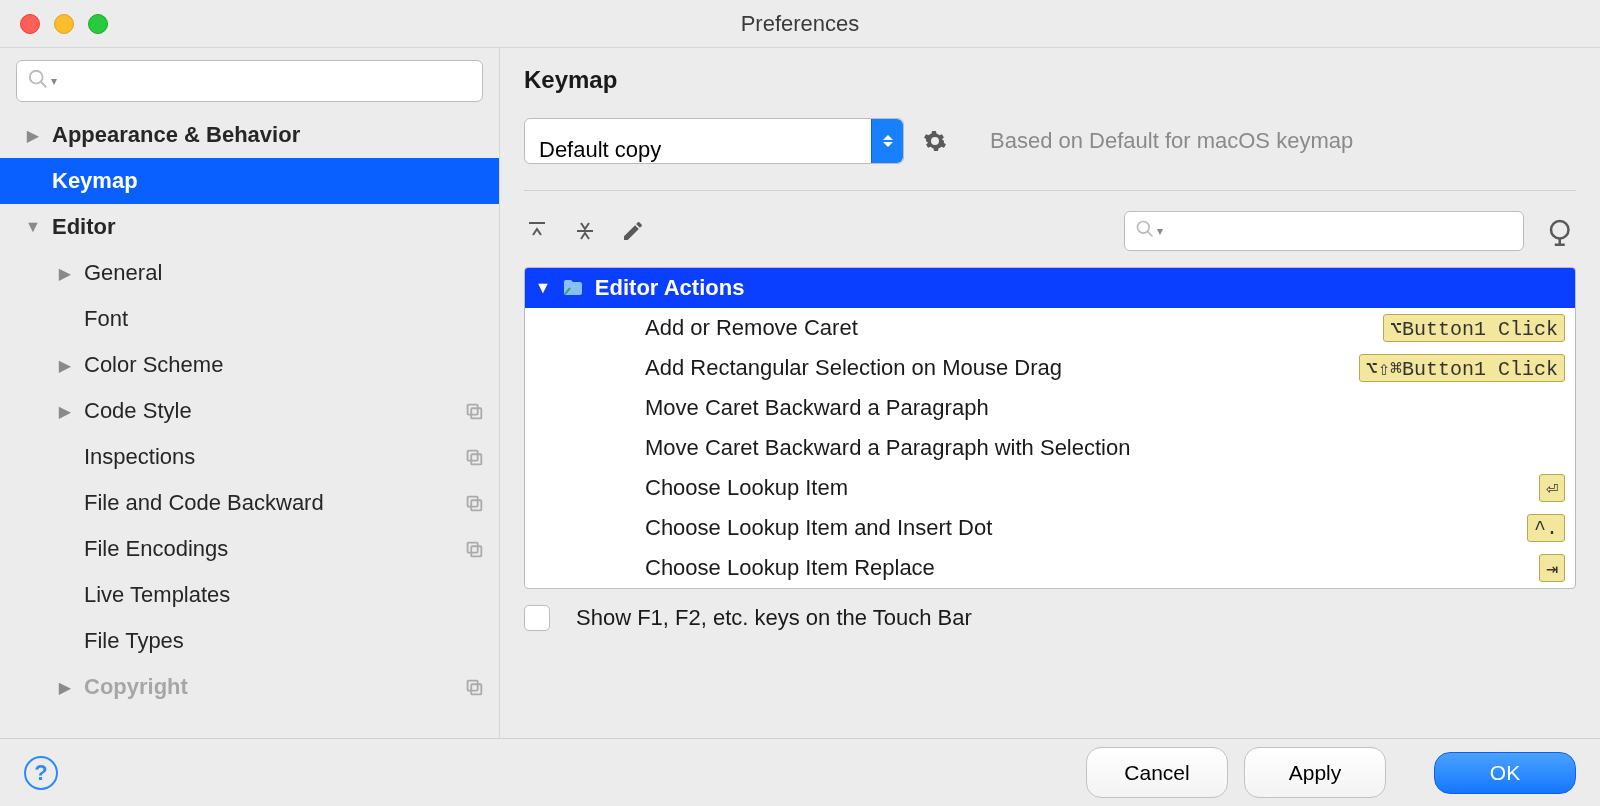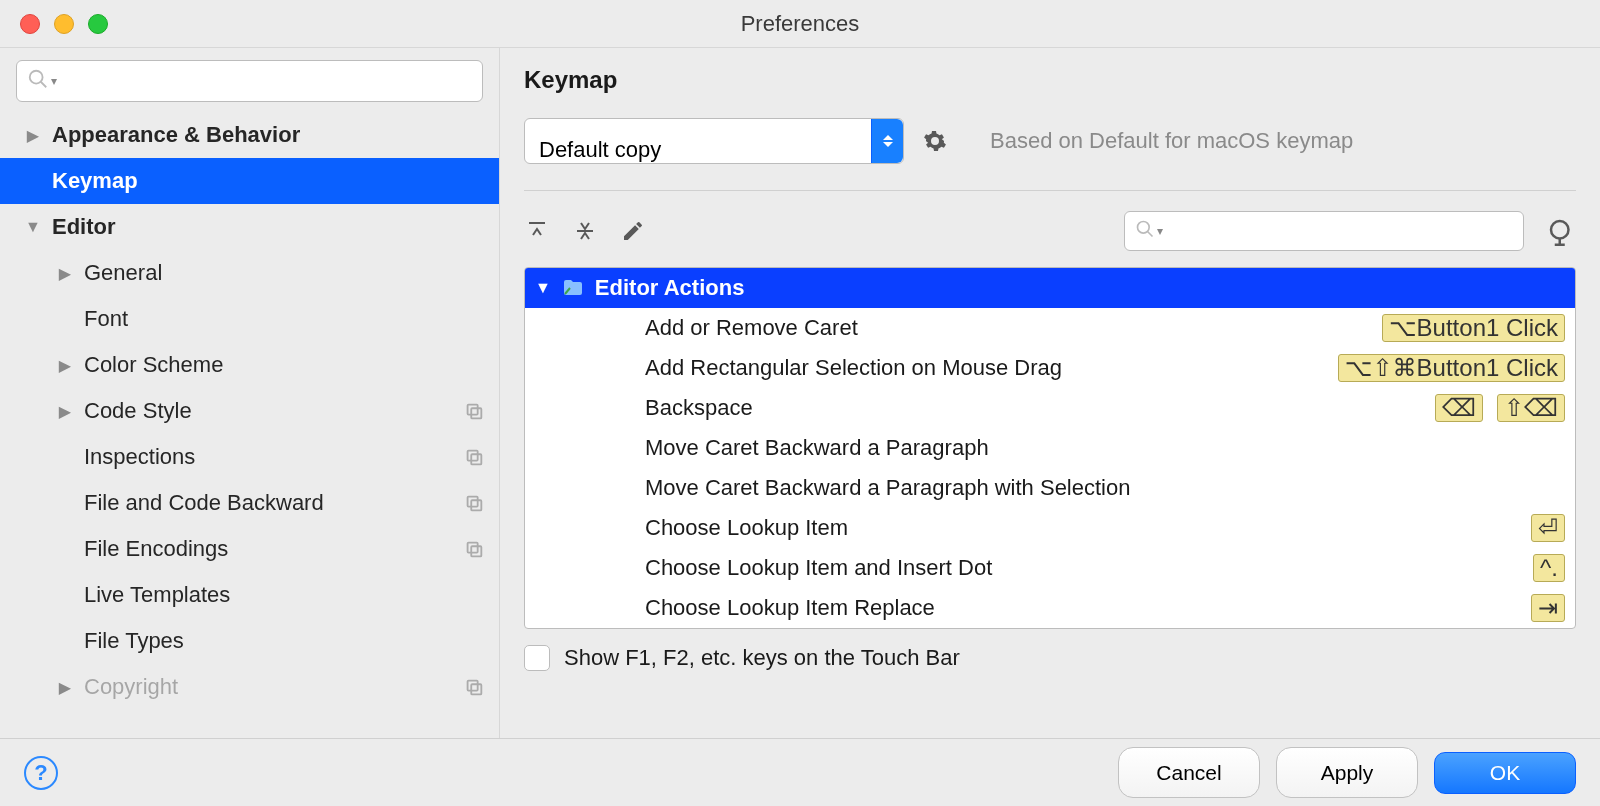--- a/index.html
+++ b/index.html
@@ -179,29 +179,30 @@
 }
 .action-row .sc {
   margin-left: auto;
   display: flex; gap: 14px;
 }
 .sc span {
   background: #f3e79e;
   border: 1px solid #b7aa56;
   border-radius: 3px;
   padding: 0 6px;
-  font-size: 24px;
+  font-size: 20px;
   color: #333;
   display:inline-flex;align-items:center;
   height: 28px;
+  font-family: Liberation Mono, monospace;
 }
 .check-row {
   display: flex; align-items: center;
   padding: 16px 24px;
-  gap: 14px;
+  gap: 26px;
   font-size: 22px;
   color: #1a1a1a;
 }
 .chk {
   width: 26px; height: 26px;
   background: #fff;
   border: 1px solid #bcbcbc;
   border-radius: 5px;
 }
 
@@ -228,24 +229,25 @@
   background: linear-gradient(#fff,#f3f3f3);
   border: 1px solid #c2c2c2;
   border-radius: 15px;
   font-size: 21px;
   padding: 0 20px;
 }
 .btn-prim {
   min-width: 142px; height: 42px;
   background: linear-gradient(#4aa2ff,#1577ff);
   border: 1px solid #0a60ff;
-  border-radius: 11px;
+  border-radius: 16px;
   color: #fff;
   font-size: 21px;
   padding: 0 20px;
+  margin-left: 32px;
 }
 </style>
 </head>
 <body>
 
 <div class="titlebar">
   <div class="traffic-lights">
     <div class="tl red"></div>
     <div class="tl yellow"></div>
     <div class="tl green"></div>
@@ -326,21 +328,21 @@
         <div class="tree-item child">
           <span class="arrow"></span>
           <span class="lbl">Live Templates</span>
         </div>
         <div class="tree-item child">
           <span class="arrow"></span>
           <span class="lbl">File Types</span>
         </div>
         <div class="tree-item child">
           <span class="arrow">▶</span>
-          <span class="lbl" style="opacity: 0.35;">Copyright</span>
+          <span class="lbl" style="opacity: 0.35; font-weight: bold;">Copyright</span>
           <span class="badge-ico"><svg viewBox="0 0 24 24" fill="none" stroke="#777" stroke-width="2">
               <rect x="5" y="5" width="11" height="11" rx="1"></rect>
               <rect x="9" y="9" width="11" height="11" rx="1"></rect>
             </svg></span>
         </div>
       </div>
   </div>
 
   <div class="panel">
     <div class="panel-title">Keymap</div>
@@ -419,27 +421,20 @@
               <span>⌥Button1 Click</span>
             </span>
           </div>
           <div class="action-row">
             <span>Add Rectangular Selection on Mouse Drag</span>
             <span class="sc">
               <span>⌥⇧⌘Button1 Click</span>
             </span>
           </div>
           <div class="action-row">
-            <span>Backspace</span>
-            <span class="sc">
-              <span>⌫</span>
-              <span>⇧⌫</span>
-            </span>
-          </div>
-          <div class="action-row">
             <span>Move Caret Backward a Paragraph</span>
           </div>
           <div class="action-row">
             <span>Move Caret Backward a Paragraph with Selection</span>
           </div>
           <div class="action-row">
             <span>Choose Lookup Item</span>
             <span class="sc">
               <span>⏎</span>
             </span>

